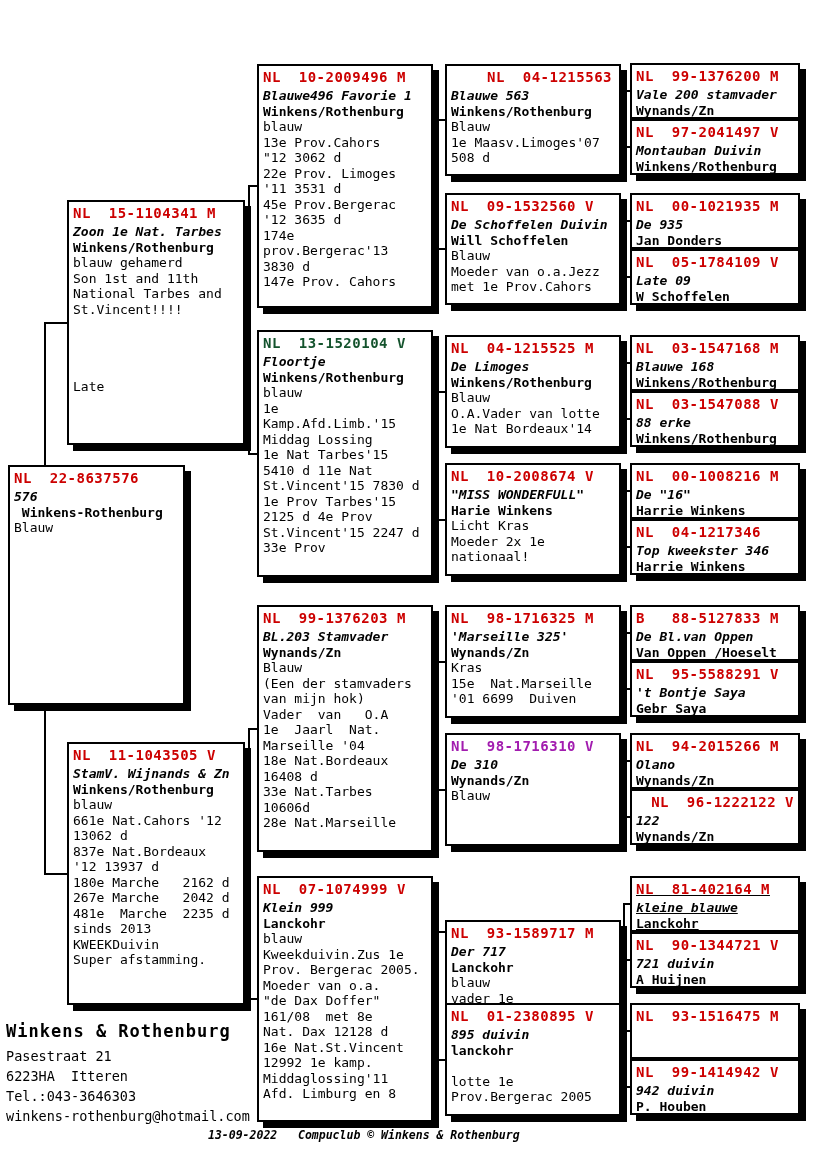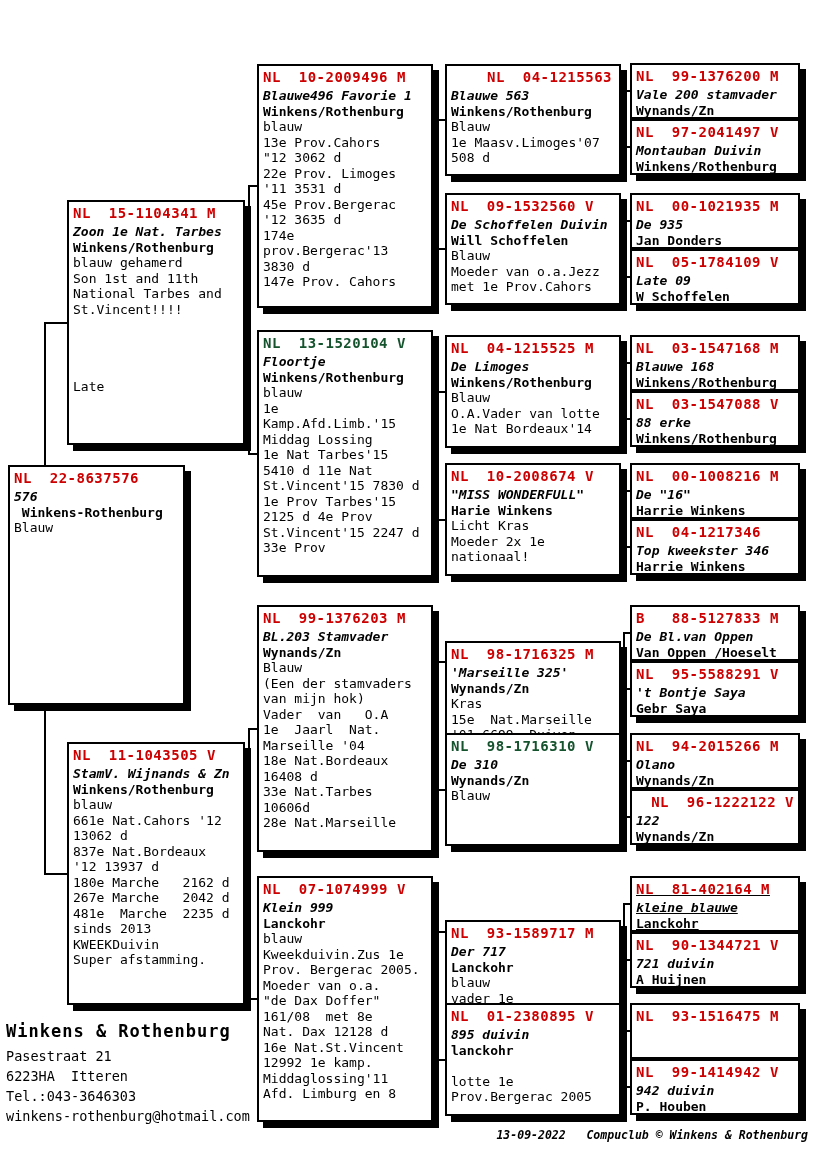--- a/index.html
+++ b/index.html
@@ -26,21 +26,21 @@
     font-size:13px;line-height:15.5px;min-height:15.5px;
     white-space:pre;padding:0 2px;
   }
   .bname{font-weight:bold;font-style:italic;}
   .owner{font-weight:bold;}
   .conn{position:absolute;background:#000;}
   .addr{position:absolute;left:6px;top:1020px;width:300px;}
   .addr-name{font-weight:bold;font-size:17px;line-height:22px;letter-spacing:1px;margin-bottom:4px;white-space:pre;}
   .addr-line{font-size:13.5px;line-height:20px;white-space:pre;}
   .footer{
-    position:absolute;right:8px;top:1128px;width:600px;text-align:right;
+    position:absolute;right:8px;top:1128px;width:600px;text-align:left;
     font-size:11.5px;font-weight:bold;font-style:italic;white-space:pre;
   }
 </style>
 </head>
 <body>
 
 <div class="page">
 
   <div id="connectors">
       <div class="conn" style="left: 45px; top: 322px; width: 22px; height: 2px; background: rgb(0, 0, 0);"></div>
@@ -230,30 +230,30 @@
         <div class="bline">1e Nat Bordeaux'14</div>
       </div>
       <div class="pbox" style="left: 445px; top: 463px; width: 176px; height: 113px;">
         <div class="ring" style="color: rgb(204, 0, 0);">NL  10-2008674 V</div>
         <div class="bname">"MISS WONDERFULL"</div>
         <div class="owner">Harie Winkens</div>
         <div class="bline">Licht Kras</div>
         <div class="bline">Moeder 2x 1e</div>
         <div class="bline">nationaal!</div>
       </div>
-      <div class="pbox" style="left: 445px; top: 605px; width: 176px; height: 113px; margin-top: 36px;">
+      <div class="pbox" style="left: 445px; top: 605px; width: 176px; height: 113px;">
         <div class="ring" style="color: rgb(204, 0, 0);">NL  98-1716325 M</div>
         <div class="bname">'Marseille 325'</div>
         <div class="owner">Wynands/Zn</div>
         <div class="bline">Kras</div>
         <div class="bline">15e  Nat.Marseille</div>
         <div class="bline">'01 6699  Duiven</div>
       </div>
       <div class="pbox" style="left: 445px; top: 733px; width: 176px; height: 113px;">
-        <div class="ring" style="color: #14532d;">NL  98-1716310 V</div>
+        <div class="ring" style="color: #a21caf;">NL  98-1716310 V</div>
         <div class="bname">De 310</div>
         <div class="owner">Wynands/Zn</div>
         <div class="bline">Blauw</div>
       </div>
       <div class="pbox" style="left: 445px; top: 876px; width: 176px; height: 112px; margin-top: 44px;">
         <div class="ring" style="color: rgb(204, 0, 0);">NL  93-1589717 M</div>
         <div class="bname">Der 717</div>
         <div class="owner">Lanckohr</div>
         <div class="bline">blauw</div>
         <div class="bline">vader 1e</div>

